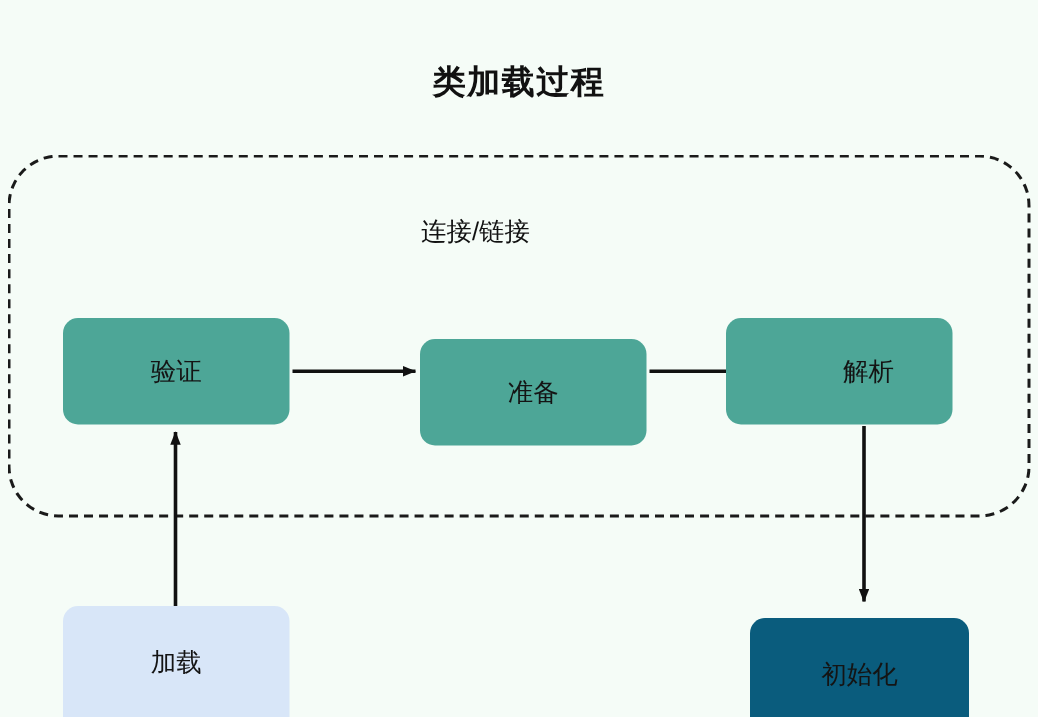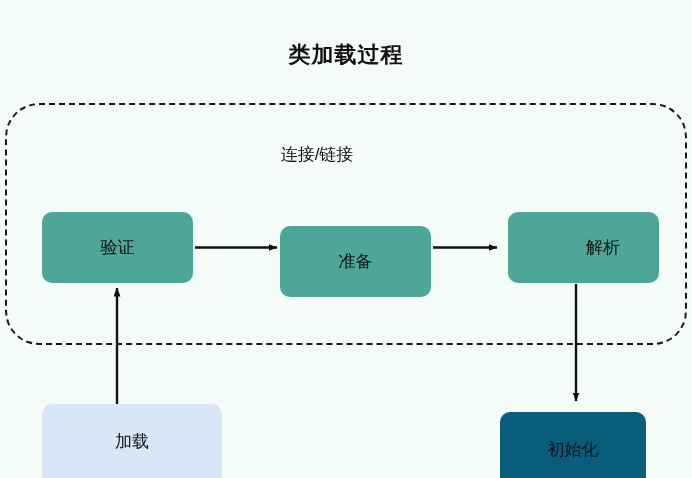--- a/index.html
+++ b/index.html
@@ -78,22 +78,22 @@
     justify-content: center;
     font-size: 17px;
     color: #141414;
   }
   .node-teal   { background: #4da697; }
   .node-light  { background: #d8e6f8; }
   .node-dark   { background: #0a5c7d; }
 
   #node-verify   { left: 42px;  top: 212px; width: 151px; height: 71px; }
   #node-prepare  { left: 280px; top: 212px; width: 151px; height: 71px; margin-top: 14px; }
-  #node-resolve  { left: 508px; top: 212px; width: 151px; height: 71px; padding-left: 39px; }
-  #node-load     { left: 42px;  top: 404px; width: 180px; height: 74px; border-bottom-left-radius: 0; border-bottom-right-radius: 0; }
+  #node-resolve  { left: 484px; top: 212px; width: 151px; height: 71px; padding-left: 39px; }
+  #node-load     { left: 42px;  top: 404px; width: 151px; height: 74px; border-bottom-left-radius: 0; border-bottom-right-radius: 0; }
   #node-init     { left: 500px; top: 412px; width: 146px; height: 74px; border-bottom-left-radius: 0; border-bottom-right-radius: 0; }
 
   
   #arrow-layer {
     position: absolute;
     left: 0;
     top: 0;
     width: 692px;
     height: 478px;
     pointer-events: none;

